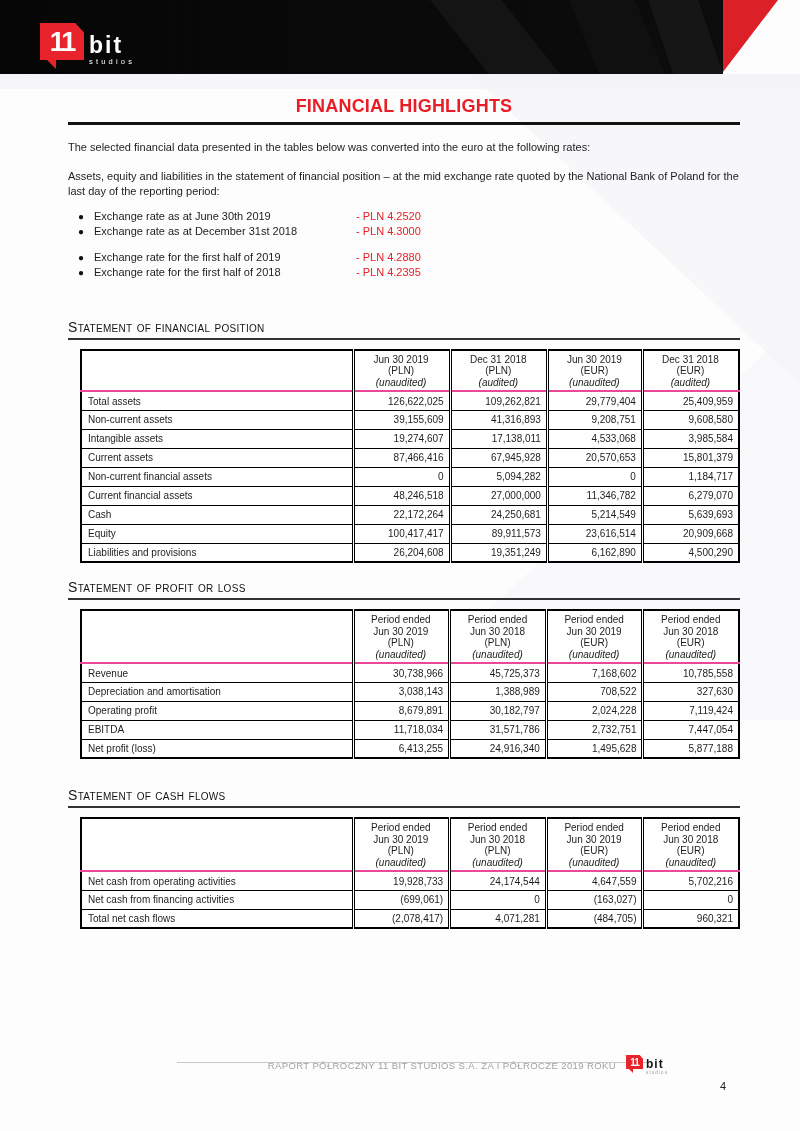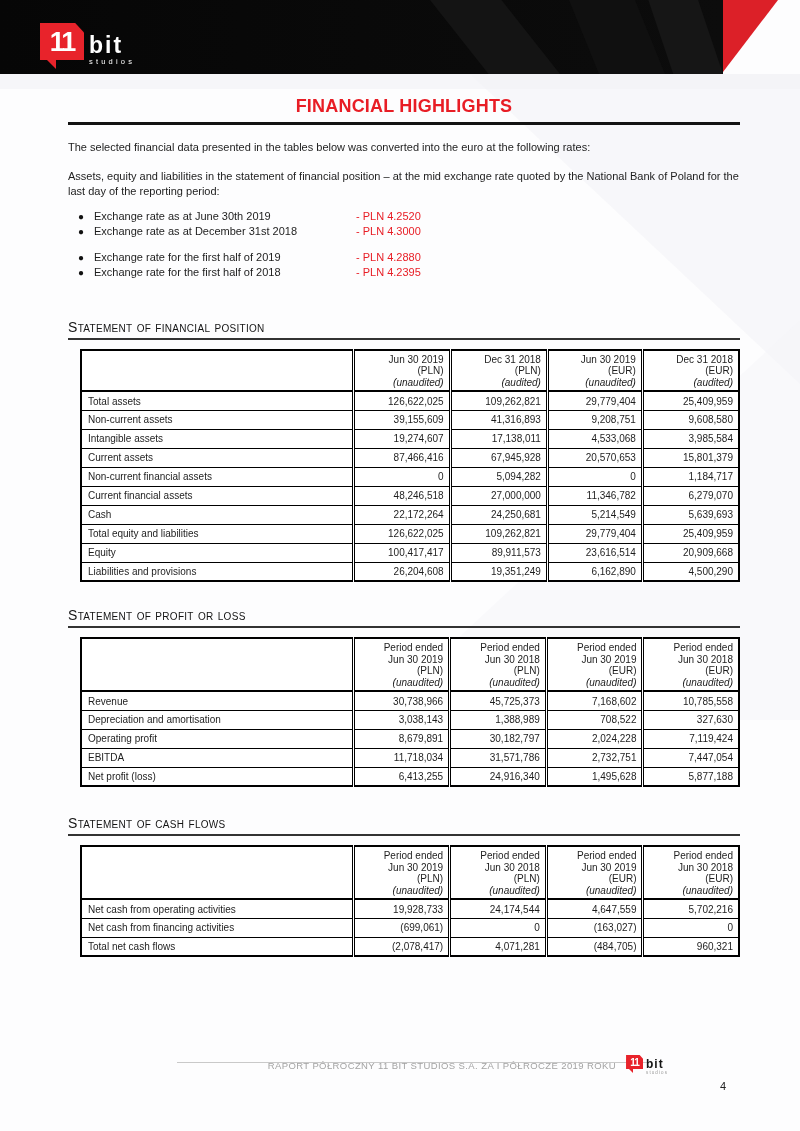--- a/index.html
+++ b/index.html
@@ -41,31 +41,31 @@
   .doc-title { margin-top:8px; text-align:center; font-size:18px; font-weight:bold;
     color:#e81d25; letter-spacing:.2px; }
   .title-rule { margin-top:5px; height:3px; background:#121212; }
   .para { margin-top:15px; font-size:11px; line-height:1.3; color:#1d1d1d; }
   .bullets { margin-top:10px; }
   .bullet-row { display:flex; align-items:baseline; font-size:11px; line-height:15.5px; padding-left:10px; }
   .b-dot { width:16px; font-size:10px; color:#111; }
   .b-label { width:262px; }
   .b-val { color:#e81d25; }
   .section { margin-top:38px; }
-  .section.tight { margin-top:25px; }
+  .section.tight { margin-top:16px; }
   .section.mid { margin-top:28px; }
   .section-title { font-size:14px; font-weight:normal; font-variant:small-caps;
     letter-spacing:.3px; color:#141414; }
   .section-rule { margin-top:3px; height:2px; background:#333; }
   
   .fin-table { width:660px; margin:9px 0 0 12px; border-collapse:collapse;
     border:2px solid #000; background:#fff; }
   .fin-table th, .fin-table td { border:1px solid #000; font-size:10px; }
   .fin-table th.num, .fin-table td.num { border-left:3px double #000; }
-  .fin-table thead th { border-bottom:2px solid #000000; text-align:right;
+  .fin-table thead th { border-bottom:2px solid #ec4899; 
     vertical-align:top; padding:3px 5px 2px 4px; font-weight:normal; line-height:11.5px; }
   .fin-table thead th.lbl { width:272px; }
   .fin-table thead th div { white-space:nowrap; }
   .fin-table thead .aud { font-style:italic; }
   .fin-table td { height:19px; padding:2px 5px; }
   .fin-table td.lbl { text-align:left; padding-left:6px; }
   .fin-table td.num { text-align:right; padding-right:5px; }
   
   .footer-rule { position:absolute; left:177px; top:1062px; width:471px; height:1px; background:#c9c9c9; z-index:4; }
   .footer-row { position:absolute; left:157px; top:1055px; width:511px; display:flex;
@@ -221,27 +221,20 @@
               <td class="num">6,279,070</td>
             </tr>
             <tr>
               <td class="lbl">Cash</td>
               <td class="num">22,172,264</td>
               <td class="num">24,250,681</td>
               <td class="num">5,214,549</td>
               <td class="num">5,639,693</td>
             </tr>
             <tr>
-              <td class="lbl">Total equity and liabilities</td>
-              <td class="num">126,622,025</td>
-              <td class="num">109,262,821</td>
-              <td class="num">29,779,404</td>
-              <td class="num">25,409,959</td>
-            </tr>
-            <tr>
               <td class="lbl">Equity</td>
               <td class="num">100,417,417</td>
               <td class="num">89,911,573</td>
               <td class="num">23,616,514</td>
               <td class="num">20,909,668</td>
             </tr>
             <tr>
               <td class="lbl">Liabilities and provisions</td>
               <td class="num">26,204,608</td>
               <td class="num">19,351,249</td>

